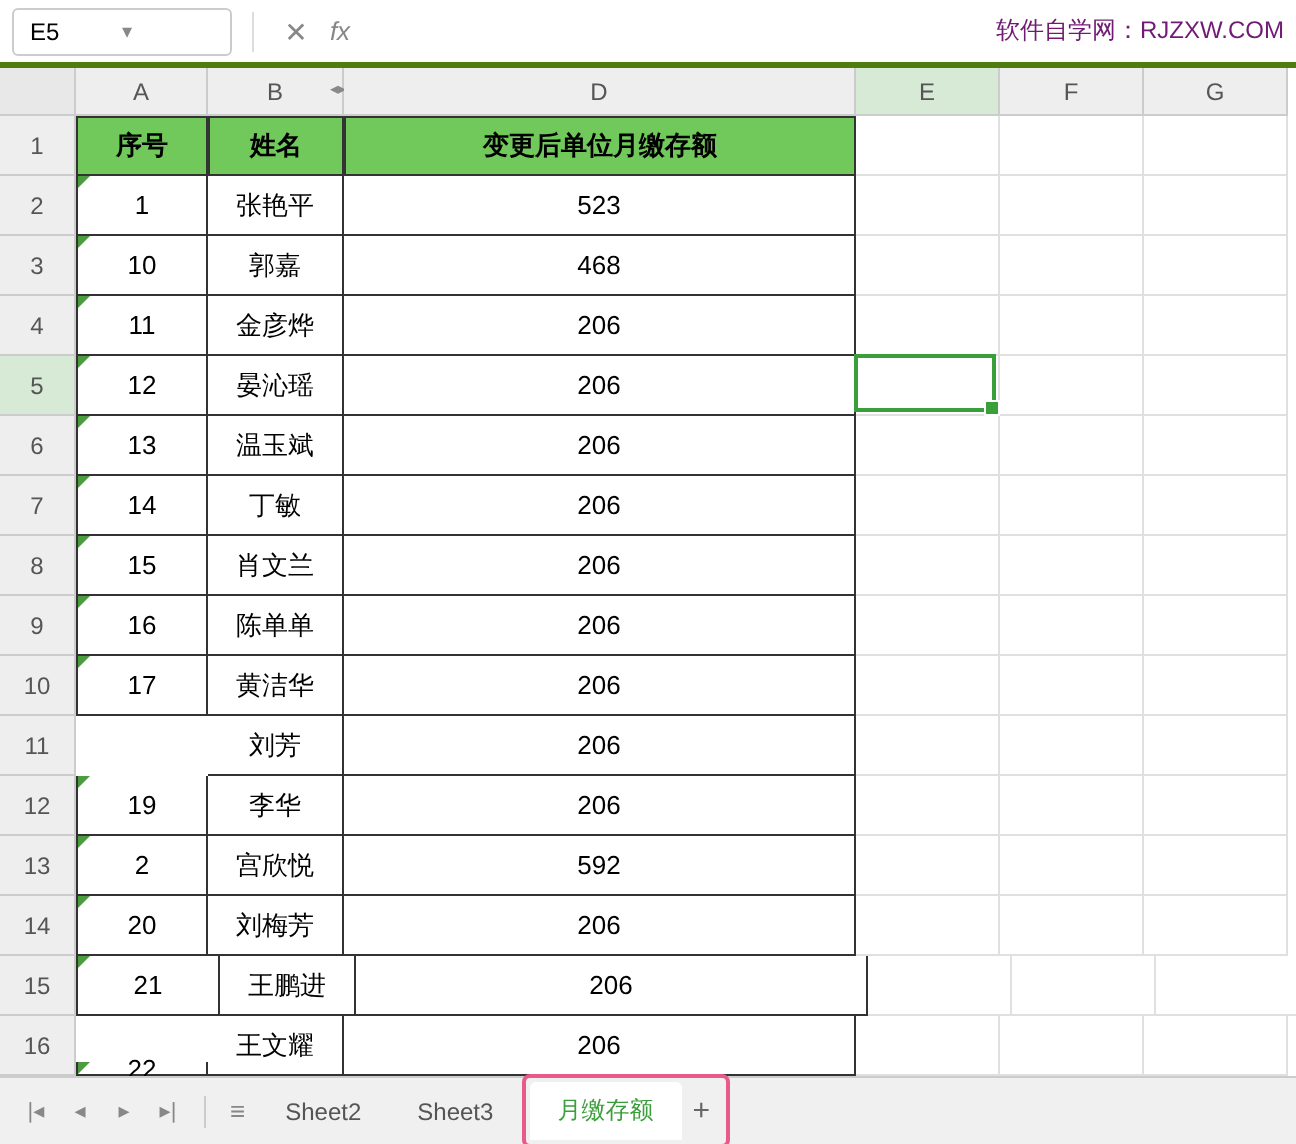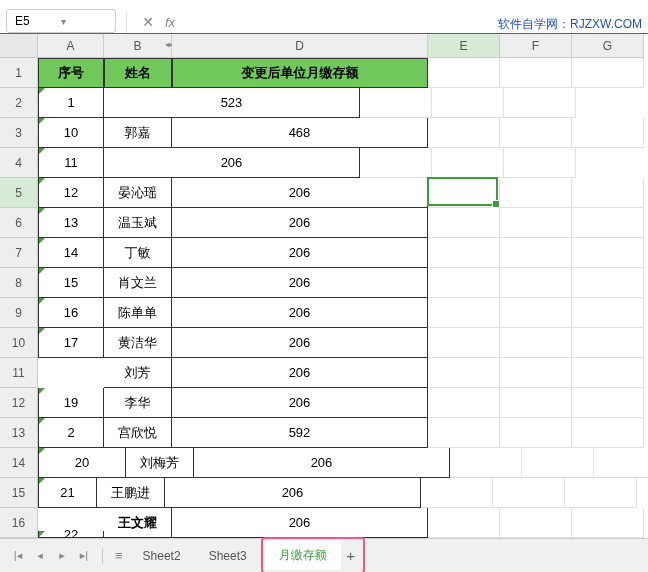--- a/index.html
+++ b/index.html
@@ -1,24 +1,24 @@
 <!DOCTYPE html>
 <html><head>
 <meta charset="utf-8">
 <style>
 * { box-sizing: border-box; margin: 0; padding: 0; font-family: "Microsoft YaHei", Arial, sans-serif; }
 body { background: #fff; width: 648px; height: 572px; overflow: hidden; position: relative; }
 
-.formula-bar { height: 34px; border-bottom: 1px solid #4d7c0f; display: flex; align-items: flex-end; padding: 0 6px; background: #fff; }
+.formula-bar { height: 34px; border-bottom: 3px solid #4d7c0f; display: flex; align-items: center; padding: 0 6px; background: #fff; }
 .name-box { width: 110px; height: 24px; border: 1px solid #ccc; border-radius: 3px; display: flex; align-items: center; padding: 0 8px; font-size: 12px; background: #fff; }
 .name-box span { flex: 1; }
 .name-box .chev { color: #888; font-size: 10px; }
 .fb-divider { width: 1px; height: 20px; background: #ddd; margin: 0 10px; }
 .fb-icon { width: 22px; height: 22px; display: flex; align-items: center; justify-content: center; color: #888; font-size: 14px; }
-.watermark { margin-left: auto; color: #1d4ed8; font-size: 12px; }
+.watermark { margin-left: auto; color: #701a75; font-size: 12px; }
 
 .grid-wrap { position: relative; height: 504px; overflow: hidden; background: #fff; }
 .corner { position: absolute; left: 0; top: 0; width: 38px; height: 24px; background: #e8e8e8; border-right: 1px solid #ccc; border-bottom: 1px solid #ccc; }
 .col-headers { position: absolute; left: 38px; top: 0; height: 24px; display: flex; }
 .col-h { height: 24px; background: #eee; border-right: 1px solid #ccc; border-bottom: 1px solid #ccc; display: flex; align-items: center; justify-content: center; font-size: 12px; color: #555; position: relative; }
 .col-h.active { background: #d6ead6; }
 .expand-handle { position: absolute; right: -6px; top: 6px; width: 12px; height: 12px; font-size: 8px; color: #888; }
 
 .row-headers { position: absolute; left: 0; top: 24px; width: 38px; }
 .row-h { height: 30px; background: #eee; border-right: 1px solid #ccc; border-bottom: 1px solid #ccc; display: flex; align-items: center; justify-content: center; font-size: 12px; color: #555; }
@@ -91,35 +91,37 @@
       <div class="row">
         <div class="cell header-cell" style="width: 66px;">序号</div>
         <div class="cell header-cell" style="width: 68px;">姓名</div>
         <div class="cell header-cell" style="width: 256px;">变更后单位月缴存额</div>
         <div class="cell empty" style="width: 72px;"></div>
         <div class="cell empty" style="width: 72px;"></div>
         <div class="cell empty" style="width: 72px;"></div>
       </div>
       <div class="row">
         <div class="cell data-cell" style="width: 66px;">1<div class="green-tick"></div></div>
+        <div class="cell data-cell" style="width: 68px;">张艳平</div>
         <div class="cell data-cell" style="width: 256px;">523</div>
         <div class="cell empty" style="width: 72px;"></div>
         <div class="cell empty" style="width: 72px;"></div>
         <div class="cell empty" style="width: 72px;"></div>
       </div>
       <div class="row">
         <div class="cell data-cell" style="width: 66px;">10<div class="green-tick"></div></div>
         <div class="cell data-cell" style="width: 68px;">郭嘉</div>
         <div class="cell data-cell" style="width: 256px;">468</div>
         <div class="cell empty" style="width: 72px;"></div>
         <div class="cell empty" style="width: 72px;"></div>
         <div class="cell empty" style="width: 72px;"></div>
       </div>
       <div class="row">
         <div class="cell data-cell" style="width: 66px;">11<div class="green-tick"></div></div>
+        <div class="cell data-cell" style="width: 68px;">金彦烨</div>
         <div class="cell data-cell" style="width: 256px;">206</div>
         <div class="cell empty" style="width: 72px;"></div>
         <div class="cell empty" style="width: 72px;"></div>
         <div class="cell empty" style="width: 72px;"></div>
       </div>
       <div class="row">
         <div class="cell data-cell" style="width: 66px;">12<div class="green-tick"></div></div>
         <div class="cell data-cell" style="width: 68px;">晏沁瑶</div>
         <div class="cell data-cell" style="width: 256px;">206</div>
         <div class="cell empty" style="width: 72px;"></div>
@@ -184,38 +186,38 @@
       </div>
       <div class="row">
         <div class="cell data-cell" style="width: 66px;">2<div class="green-tick"></div></div>
         <div class="cell data-cell" style="width: 68px;">宫欣悦</div>
         <div class="cell data-cell" style="width: 256px;">592</div>
         <div class="cell empty" style="width: 72px;"></div>
         <div class="cell empty" style="width: 72px;"></div>
         <div class="cell empty" style="width: 72px;"></div>
       </div>
       <div class="row">
-        <div class="cell data-cell" style="width: 88px;">20<div class="green-tick"></div></div>
+        <div class="cell data-cell" style="width: 66px;">20<div class="green-tick"></div></div>
         <div class="cell data-cell" style="width: 68px;">刘梅芳</div>
         <div class="cell data-cell" style="width: 256px;">206</div>
         <div class="cell empty" style="width: 72px;"></div>
         <div class="cell empty" style="width: 72px;"></div>
         <div class="cell empty" style="width: 72px;"></div>
       </div>
       <div class="row">
-        <div class="cell data-cell" style="width: 59px;">21<div class="green-tick"></div></div>
+        <div class="cell data-cell" style="width: 72px;">21<div class="green-tick"></div></div>
         <div class="cell data-cell" style="width: 68px;">王鹏进</div>
         <div class="cell data-cell" style="width: 256px;">206</div>
         <div class="cell empty" style="width: 72px;"></div>
         <div class="cell empty" style="width: 72px;"></div>
         <div class="cell empty" style="width: 72px;"></div>
       </div>
       <div class="row">
         <div class="cell data-cell" style="width: 66px; margin-top: 23px;">22<div class="green-tick"></div></div>
-        <div class="cell data-cell" style="width: 68px; font-weight: bold;">王文耀</div>
+        <div class="cell data-cell" style="width: 68px;">王文耀</div>
         <div class="cell data-cell" style="width: 256px;">206</div>
         <div class="cell empty" style="width: 72px;"></div>
         <div class="cell empty" style="width: 72px;"></div>
         <div class="cell empty" style="width: 72px;"></div>
       </div>
     </div>
   <div class="selection" id="selection" style="left: 427px; top: 143px; width: 71px; height: 29px;"></div>
 </div>
 
 <div class="sheet-bar">

